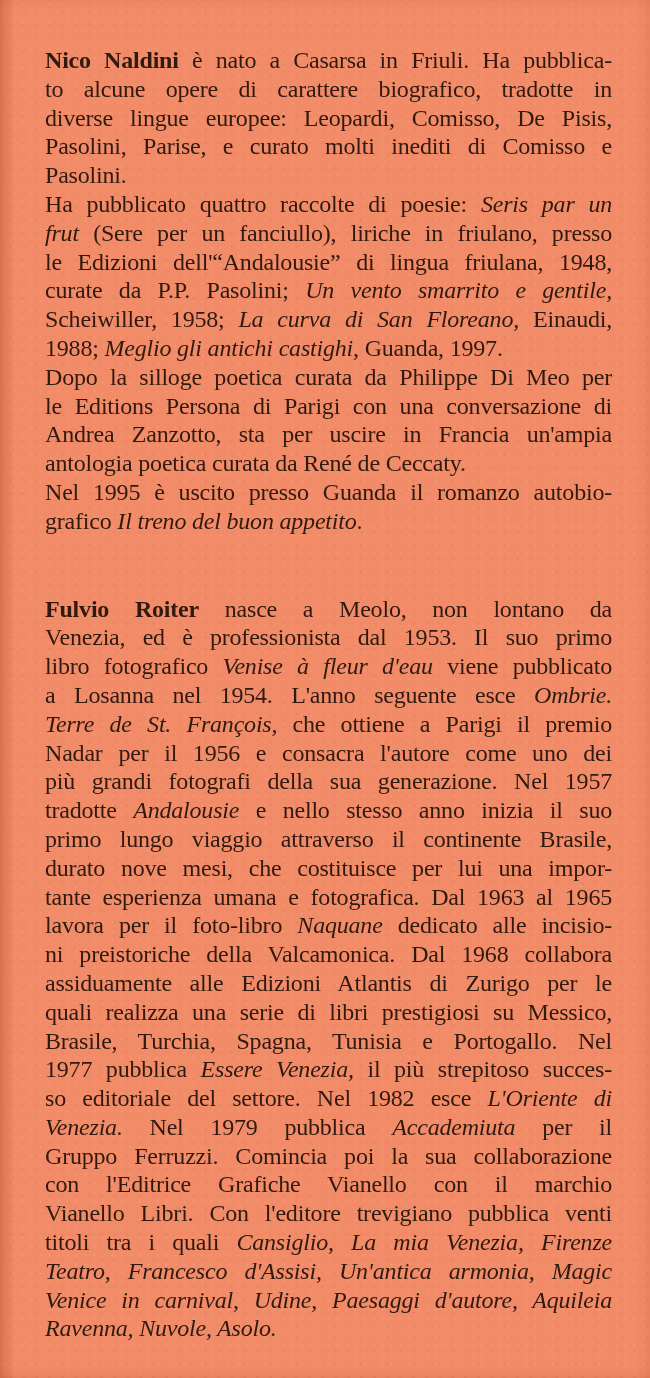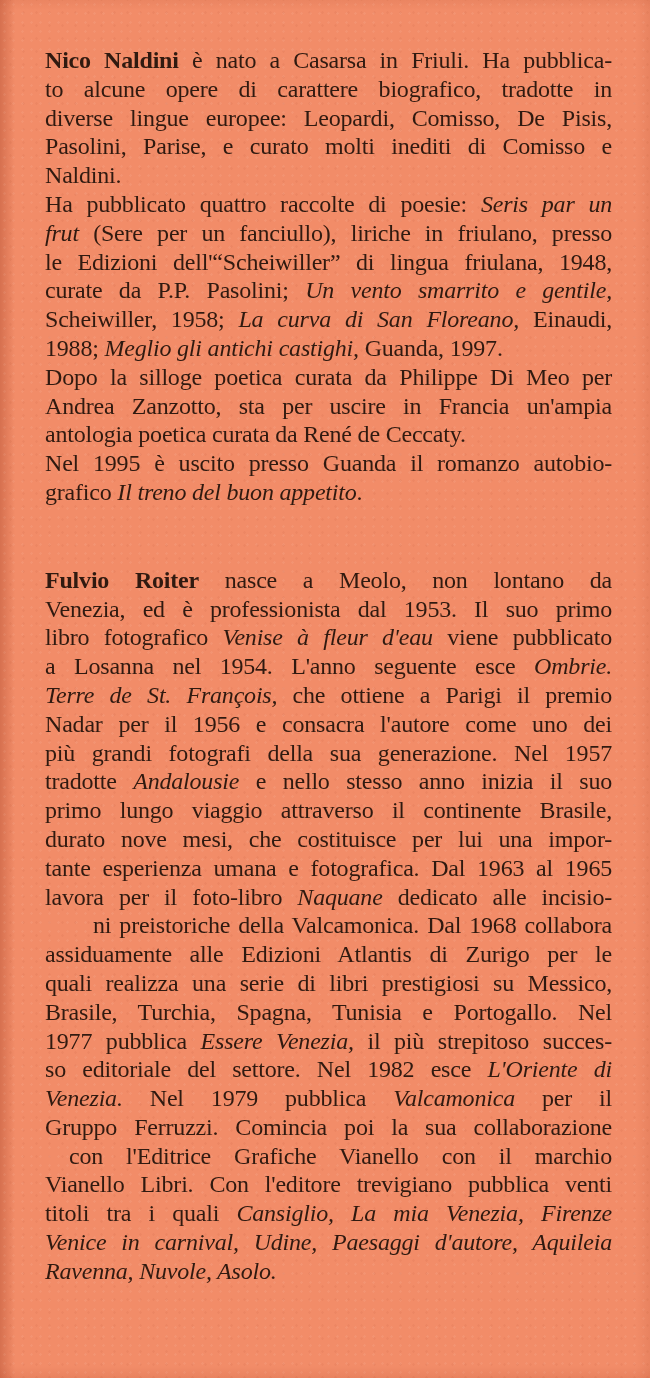--- a/index.html
+++ b/index.html
@@ -55,54 +55,56 @@
 </head>
 <body>
 
 <div class="page">
   <div class="text-block">
     <section class="bio">
         <div class="line"><span class="runs" style="white-space: normal;"><span class="bold">Nico Naldini</span><span class=""> è nato a Casarsa in Friuli. Ha pubblica-</span></span></div>
         <div class="line"><span class="runs" style="white-space: normal;"><span class="">to alcune opere di carattere biografico, tradotte in</span></span></div>
         <div class="line"><span class="runs" style="white-space: normal;"><span class="">diverse lingue europee: Leopardi, Comisso, De Pisis,</span></span></div>
         <div class="line"><span class="runs" style="white-space: normal;"><span class="">Pasolini, Parise, e curato molti inediti di Comisso e</span></span></div>
-        <div class="line final"><span class="runs" style="white-space: normal;"><span class="">Naldini.</span></span></div>
+        <div class="line final"><span class="runs" style="white-space: normal;"><span class="">Pasolini.</span></span></div>
         <div class="line"><span class="runs" style="white-space: normal;"><span class="">Ha pubblicato quattro raccolte di poesie: </span><span class="italic">Seris par un</span></span></div>
         <div class="line"><span class="runs" style="white-space: normal;"><span class="italic">frut</span><span class=""> (Sere per un fanciullo), liriche in friulano, presso</span></span></div>
-        <div class="line"><span class="runs" style="white-space: normal;"><span class="">le Edizioni dell'“Scheiwiller” di lingua friulana, 1948,</span></span></div>
+        <div class="line"><span class="runs" style="white-space: normal;"><span class="">le Edizioni dell'“Andalousie” di lingua friulana, 1948,</span></span></div>
         <div class="line"><span class="runs" style="white-space: normal;"><span class="">curate da P.P. Pasolini; </span><span class="italic">Un vento smarrito e gentile,</span></span></div>
         <div class="line"><span class="runs" style="white-space: normal;"><span class="">Scheiwiller, 1958; </span><span class="italic">La curva di San Floreano,</span><span class=""> Einaudi,</span></span></div>
         <div class="line final"><span class="runs" style="white-space: normal;"><span class="">1988; </span><span class="italic">Meglio gli antichi castighi,</span><span class=""> Guanda, 1997.</span></span></div>
         <div class="line"><span class="runs" style="white-space: normal;"><span class="">Dopo la silloge poetica curata da Philippe Di Meo per</span></span></div>
+        <div class="line"><span class="runs" style="white-space: normal;"><span class="">le Editions Persona di Parigi con una conversazione di</span></span></div>
         <div class="line"><span class="runs" style="white-space: normal;"><span class="">Andrea Zanzotto, sta per uscire in Francia un'ampia</span></span></div>
         <div class="line final"><span class="runs" style="white-space: normal;"><span class="">antologia poetica curata da René de Ceccaty.</span></span></div>
         <div class="line"><span class="runs" style="white-space: normal;"><span class="">Nel 1995 è uscito presso Guanda il romanzo autobio-</span></span></div>
         <div class="line final"><span class="runs" style="white-space: normal;"><span class="">grafico </span><span class="italic">Il treno del buon appetito</span><span class="">.</span></span></div>
       </section>
     <section class="bio">
         <div class="line"><span class="runs" style="white-space: normal;"><span class="bold">Fulvio Roiter</span><span class=""> nasce a Meolo, non lontano da</span></span></div>
         <div class="line"><span class="runs" style="white-space: normal;"><span class="">Venezia, ed è professionista dal 1953. Il suo primo</span></span></div>
         <div class="line"><span class="runs" style="white-space: normal;"><span class="">libro fotografico </span><span class="italic">Venise à fleur d'eau</span><span class=""> viene pubblicato</span></span></div>
         <div class="line"><span class="runs" style="white-space: normal;"><span class="">a Losanna nel 1954. L'anno seguente esce </span><span class="italic">Ombrie.</span></span></div>
         <div class="line"><span class="runs" style="white-space: normal;"><span class="italic">Terre de St. François,</span><span class=""> che ottiene a Parigi il premio</span></span></div>
         <div class="line"><span class="runs" style="white-space: normal; margin-top: 8px;"><span class="">Nadar per il 1956 e consacra l'autore come uno dei</span></span></div>
         <div class="line"><span class="runs" style="white-space: normal;"><span class="">più grandi fotografi della sua generazione. Nel 1957</span></span></div>
         <div class="line"><span class="runs" style="white-space: normal;"><span class="">tradotte </span><span class="italic">Andalousie</span><span class=""> e nello stesso anno inizia il suo</span></span></div>
         <div class="line"><span class="runs" style="white-space: normal;"><span class="">primo lungo viaggio attraverso il continente Brasile,</span></span></div>
         <div class="line"><span class="runs" style="white-space: normal;"><span class="">durato nove mesi, che costituisce per lui una impor-</span></span></div>
         <div class="line"><span class="runs" style="white-space: normal;"><span class="">tante esperienza umana e fotografica. Dal 1963 al 1965</span></span></div>
         <div class="line"><span class="runs" style="white-space: normal;"><span class="">lavora per il foto-libro </span><span class="italic">Naquane</span><span class=""> dedicato alle incisio-</span></span></div>
-        <div class="line"><span class="runs" style="white-space: normal; margin-left: 48px;"><span class="">ni preistoriche della Valcamonica. Dal 1968 collabora</span></span></div>
+        <div class="line"><span class="runs" style="white-space: normal;"><span class="">ni preistoriche della Valcamonica. Dal 1968 collabora</span></span></div>
         <div class="line"><span class="runs" style="white-space: normal;"><span class="">assiduamente alle Edizioni Atlantis di Zurigo per le</span></span></div>
         <div class="line"><span class="runs" style="white-space: normal;"><span class="">quali realizza una serie di libri prestigiosi su Messico,</span></span></div>
         <div class="line"><span class="runs" style="white-space: normal;"><span class="">Brasile, Turchia, Spagna, Tunisia e Portogallo. Nel</span></span></div>
         <div class="line"><span class="runs" style="white-space: normal;"><span class="">1977 pubblica </span><span class="italic">Essere Venezia,</span><span class=""> il più strepitoso succes-</span></span></div>
         <div class="line"><span class="runs" style="white-space: normal;"><span class="">so editoriale del settore. Nel 1982 esce </span><span class="italic">L'Oriente di</span></span></div>
-        <div class="line"><span class="runs" style="white-space: normal;"><span class="italic">Venezia.</span><span class=""> Nel 1979 pubblica </span><span class="italic">Valcamonica</span><span class=""> per il</span></span></div>
+        <div class="line"><span class="runs" style="white-space: normal;"><span class="italic">Venezia.</span><span class=""> Nel 1979 pubblica </span><span class="italic">Accademiuta</span><span class=""> per il</span></span></div>
         <div class="line"><span class="runs" style="white-space: normal;"><span class="">Gruppo Ferruzzi. Comincia poi la sua collaborazione</span></span></div>
-        <div class="line"><span class="runs" style="white-space: normal; margin-left: 24px;"><span class="">con l'Editrice Grafiche Vianello con il marchio</span></span></div>
+        <div class="line"><span class="runs" style="white-space: normal;"><span class="">con l'Editrice Grafiche Vianello con il marchio</span></span></div>
         <div class="line"><span class="runs" style="white-space: normal;"><span class="">Vianello Libri. Con l'editore trevigiano pubblica venti</span></span></div>
         <div class="line"><span class="runs" style="white-space: normal;"><span class="">titoli tra i quali </span><span class="italic">Cansiglio, La mia Venezia, Firenze</span></span></div>
+        <div class="line"><span class="runs" style="white-space: normal;"><span class="italic">Teatro, Francesco d'Assisi, Un'antica armonia, Magic</span></span></div>
         <div class="line"><span class="runs" style="white-space: normal;"><span class="italic">Venice in carnival, Udine, Paesaggi d'autore, Aquileia</span></span></div>
         <div class="line final"><span class="runs" style="white-space: normal;"><span class="italic">Ravenna, Nuvole, Asolo.</span></span></div>
       </section>
   </div>
 </div>
 
 </body></html>

